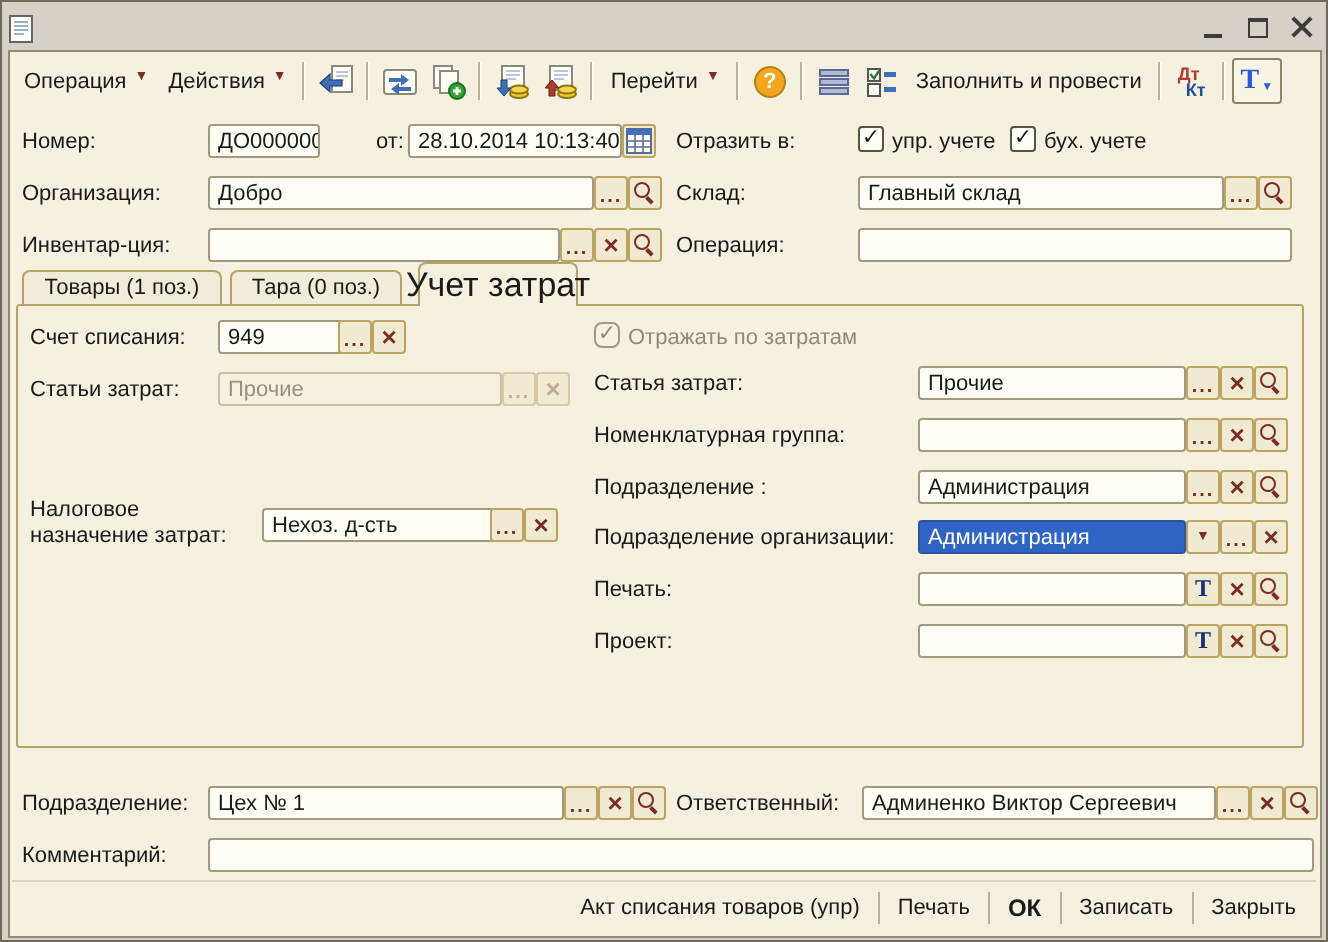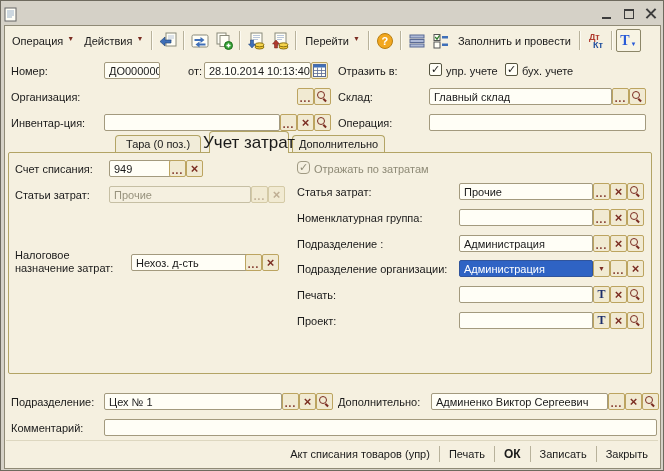--- a/index.html
+++ b/index.html
@@ -208,20 +208,23 @@
   <div class="cb" style="left:428px;top:62px">
     <span class="chk">✓</span>
   </div>
   <div class="lbl" style="left:445px;top:64px">упр. учете</div>
   <div class="cb" style="left:504px;top:62px">
     <span class="chk">✓</span>
   </div>
   <div class="lbl" style="left:521px;top:64px">бух. учете</div>
 
   <div class="lbl" style="left:10px;top:90px">Организация:</div>
+  <div class="inp" style="left:103px;top:87px;width:193px">
+    <span>Добро</span>
+  </div>
   <div class="fbtn" style="left:296px;top:87px">
       <span class="dots">...</span>
     </div>
   <div class="fbtn" style="left:313px;top:87px">
       <span class="mag"></span>
     </div>
 
   <div class="lbl" style="left:337px;top:90px">Склад:</div>
   <div class="inp" style="left:428px;top:87px;width:183px">
     <span>Главный склад</span>
@@ -246,28 +249,28 @@
   <div class="fbtn" style="left:313px;top:113px">
       <span class="mag"></span>
     </div>
 
   <div class="lbl" style="left:337px;top:116px">Операция:</div>
   <div class="inp" style="left:428px;top:113px;width:217px">
     <span></span>
   </div>
 
   <div class="panel"></div>
+  <div class="tab" style="left:10px;width:100px">
+    <span>Товары (1 поз.)</span>
+  </div>
   <div class="tab" style="left:114px;width:86px">
     <span>Тара (0 поз.)</span>
   </div>
   <div class="tab active" style="left:208px;width:80px">
     <span>Учет затрат</span>
-  </div>
-  <div class="tab" style="left:291px;width:93px">
-    <span>Дополнительно</span>
   </div>
 
   <div class="lbl" style="left:14px;top:162px">Счет списания:</div>
   <div class="inp" style="left:108px;top:159px;width:68px">
     <span>949</span>
   </div>
   <div class="fbtn" style="left:168px;top:159px">
       <span class="dots">...</span>
     </div>
   <div class="fbtn" style="left:185px;top:159px">
@@ -393,21 +396,21 @@
   <div class="fbtn" style="left:281px;top:392px">
       <span class="dots">...</span>
     </div>
   <div class="fbtn" style="left:298px;top:392px">
       <span class="xg">×</span>
     </div>
   <div class="fbtn" style="left:315px;top:392px">
       <span class="mag"></span>
     </div>
 
-  <div class="lbl" style="left:337px;top:395px">Дополнительно:</div>
+  <div class="lbl" style="left:337px;top:395px">Ответственный:</div>
   <div class="inp" style="left:430px;top:392px;width:177px">
     <span>Админенко Виктор Сергеевич</span>
   </div>
   <div class="fbtn" style="left:607px;top:392px">
       <span class="dots">...</span>
     </div>
   <div class="fbtn" style="left:624px;top:392px">
       <span class="xg">×</span>
     </div>
   <div class="fbtn" style="left:641px;top:392px">

